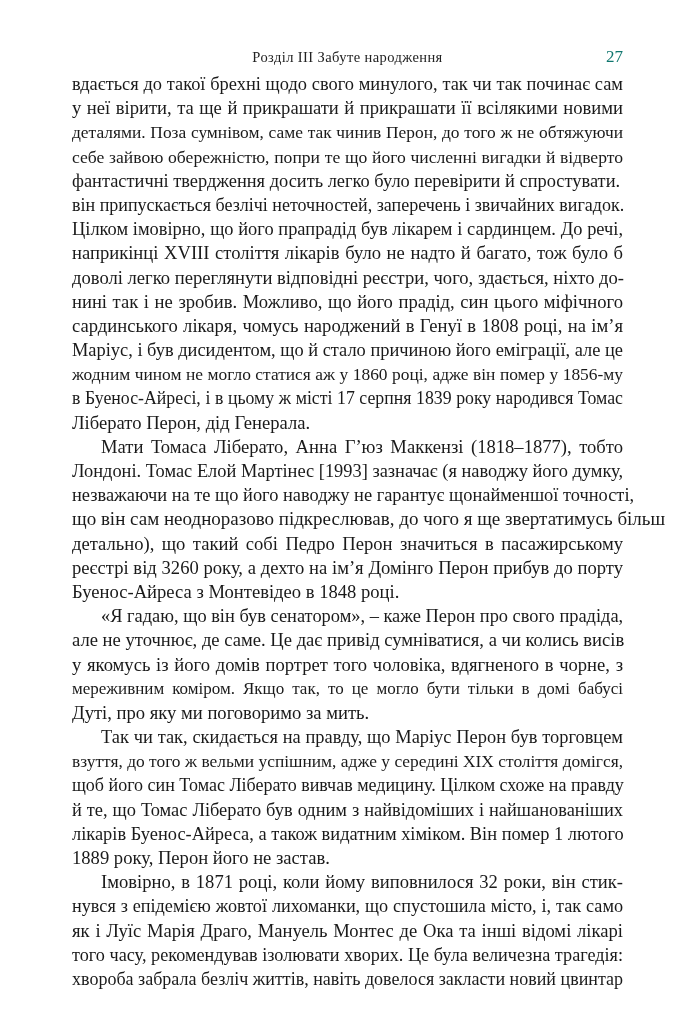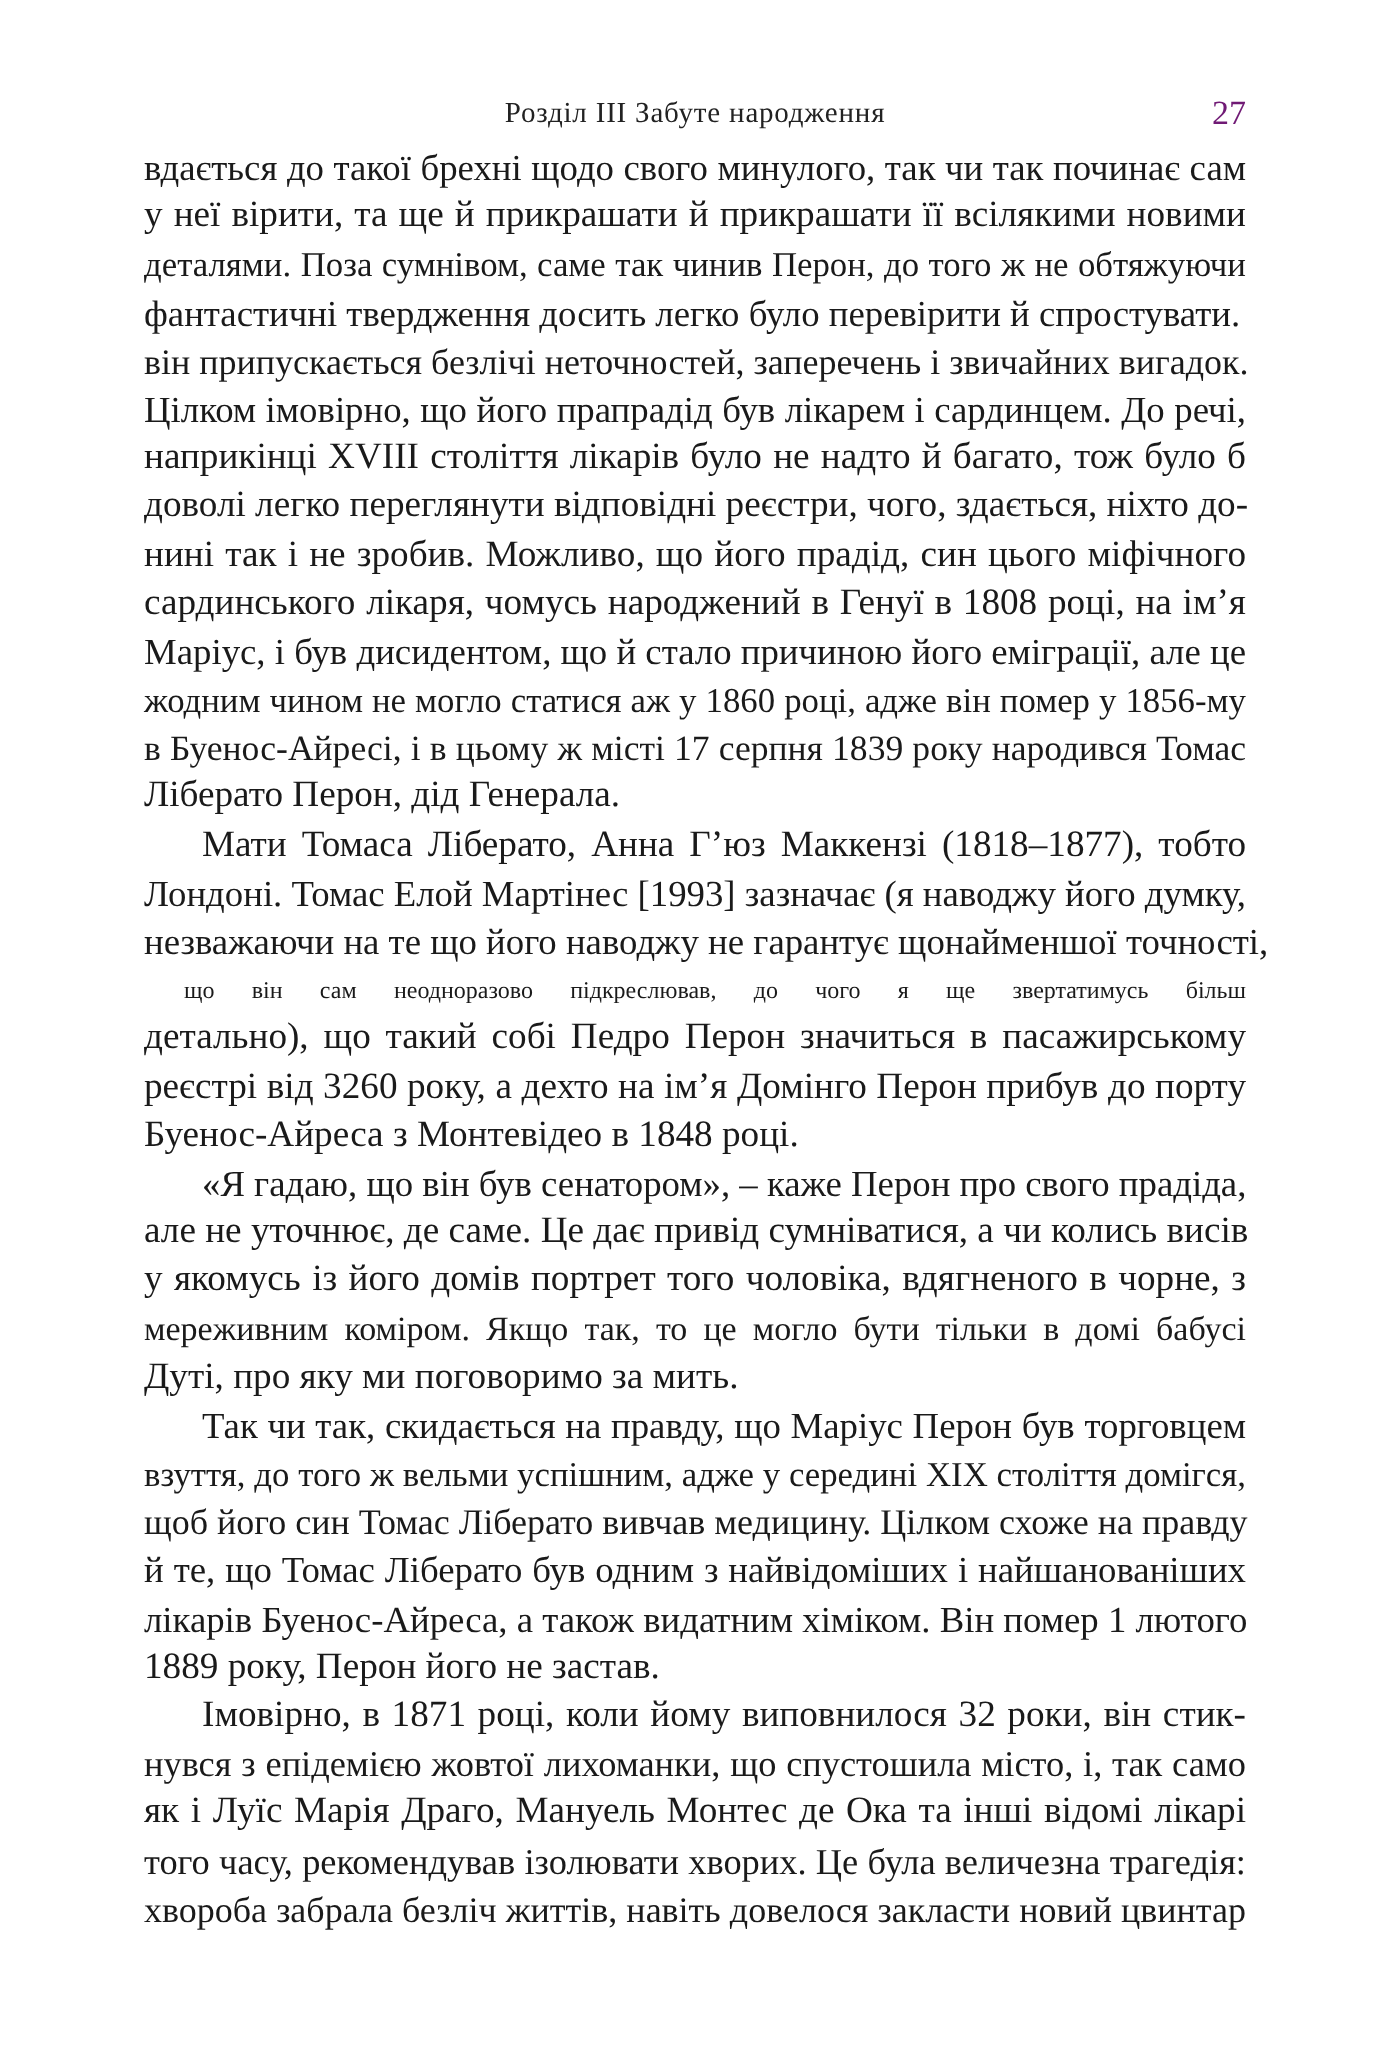--- a/index.html
+++ b/index.html
@@ -1,61 +1,62 @@
 <!DOCTYPE html>
 <html><head>
 <meta charset="utf-8">
 <style>
   html, body { margin: 0; padding: 0; background: #ffffff; }
   body { width: 690px; height: 1024px; overflow: hidden; position: relative; }
   .page { position: absolute; left: 0; top: 0; width: 560px; height: 1024px; background: #fff; color: #1a1a1a; }
   .running-head { position: absolute; top: 47px; left: 72px; width: 551px; height: 22px; font-family: "Liberation Serif", serif; }
   .running-title { position: absolute; left: 0; right: 0; text-align: center; font-size: 14.5px; letter-spacing: 0.4px; color: #222; top: 2px; }
-  .page-number { position: absolute; right: 0; top: 0; font-size: 17px; color: #701a75; }
+  .page-number { position: absolute; right: 0; top: 0; font-size: 17px; color: #0f766e; }
   .body-text { position: absolute; top: 72px; left: 72px; width: 551px; font-family: "Liberation Serif", serif; font-size: 18.6px; line-height: 24.2px; color: #1a1a1a; }
   .line { display: block; white-space: nowrap; text-align: justify; text-align-last: justify; height: 24.2px; overflow: visible; }
   .line.last { text-align-last: left; }
   .line.indent { padding-left: 29px; }
 </style>
 </head>
 <body>
 
 <div class="page">
   <div class="running-head">
     <div class="running-title">Розділ III Забуте народження</div>
     <div class="page-number">27</div>
   </div>
 
   <div class="body-text">
 
     <div>
       <span class="line" style="font-size: 18.4px;">вдається до такої брехні щодо свого минулого, так чи так починає сам</span>
       <span class="line">у неї вірити, та ще й прикрашати й прикрашати її всілякими новими</span>
       <span class="line" style="font-size: 17.4px;">деталями. Поза сумнівом, саме так чинив Перон, до того ж не обтяжуючи</span>
+      <span class="line" style="font-size: 17.6px;">себе зайвою обережністю, попри те що його численні вигадки й відверто</span>
       <span class="line last" style="font-size: 18.4px;">фантастичні твердження досить легко було перевірити й спростувати.</span>
     </div>
 
     <div>
       <span class="line" style="font-size: 18px;">він припускається безлічі неточностей, заперечень і звичайних вигадок.</span>
       <span class="line" style="font-size: 18.4px;">Цілком імовірно, що його прапрадід був лікарем і сардинцем. До речі,</span>
       <span class="line">наприкінці XVIII століття лікарів було не надто й багато, тож було б</span>
       <span class="line">доволі легко переглянути відповідні реєстри, чого, здається, ніхто до-</span>
       <span class="line">нині так і не зробив. Можливо, що його прадід, син цього міфічного</span>
       <span class="line">сардинського лікаря, чомусь народжений в Генуї в 1808 році, на ім’я</span>
       <span class="line" style="font-size: 18.4px;">Маріус, і був дисидентом, що й стало причиною його еміграції, але це</span>
       <span class="line" style="font-size: 17.4px;">жодним чином не могло статися аж у 1860 році, адже він помер у 1856-му</span>
       <span class="line" style="font-size: 17.8px;">в Буенос-Айресі, і в цьому ж місті 17 серпня 1839 року народився Томас</span>
       <span class="line last">Ліберато Перон, дід Генерала.</span>
     </div>
 
     <div>
       <span class="line indent">Мати Томаса Ліберато, Анна Гʼюз Маккензі (1818–1877), тобто</span>
       <span class="line" style="font-size: 18.4px;">Лондоні. Томас Елой Мартінес [1993] зазначає (я наводжу його думку,</span>
       <span class="line" style="font-size: 18.4px;">незважаючи на те що його наводжу не гарантує щонайменшої точності,</span>
-      <span class="line" style="font-size: 12px; margin-left: 20px;">що він сам неодноразово підкреслював, до чого я ще звертатимусь більш</span>
+      <span class="line" style="font-size: 19px;">що він сам неодноразово підкреслював, до чого я ще звертатимусь більш</span>
       <span class="line">детально), що такий собі Педро Перон значиться в пасажирському</span>
       <span class="line">реєстрі від 3260 року, а дехто на ім’я Домінго Перон прибув до порту</span>
       <span class="line last">Буенос-Айреса з Монтевідео в 1848 році.</span>
     </div>
 
     <div>
       <span class="line indent" style="font-size: 18.4px;">«Я гадаю, що він був сенатором», – каже Перон про свого прадіда,</span>
       <span class="line">але не уточнює, де саме. Це дає привід сумніватися, а чи колись висів</span>
       <span class="line">у якомусь із його домів портрет того чоловіка, вдягненого в чорне, з</span>
       <span class="line" style="font-size: 17px;">мереживним коміром. Якщо так, то це могло бути тільки в домі бабусі</span>

